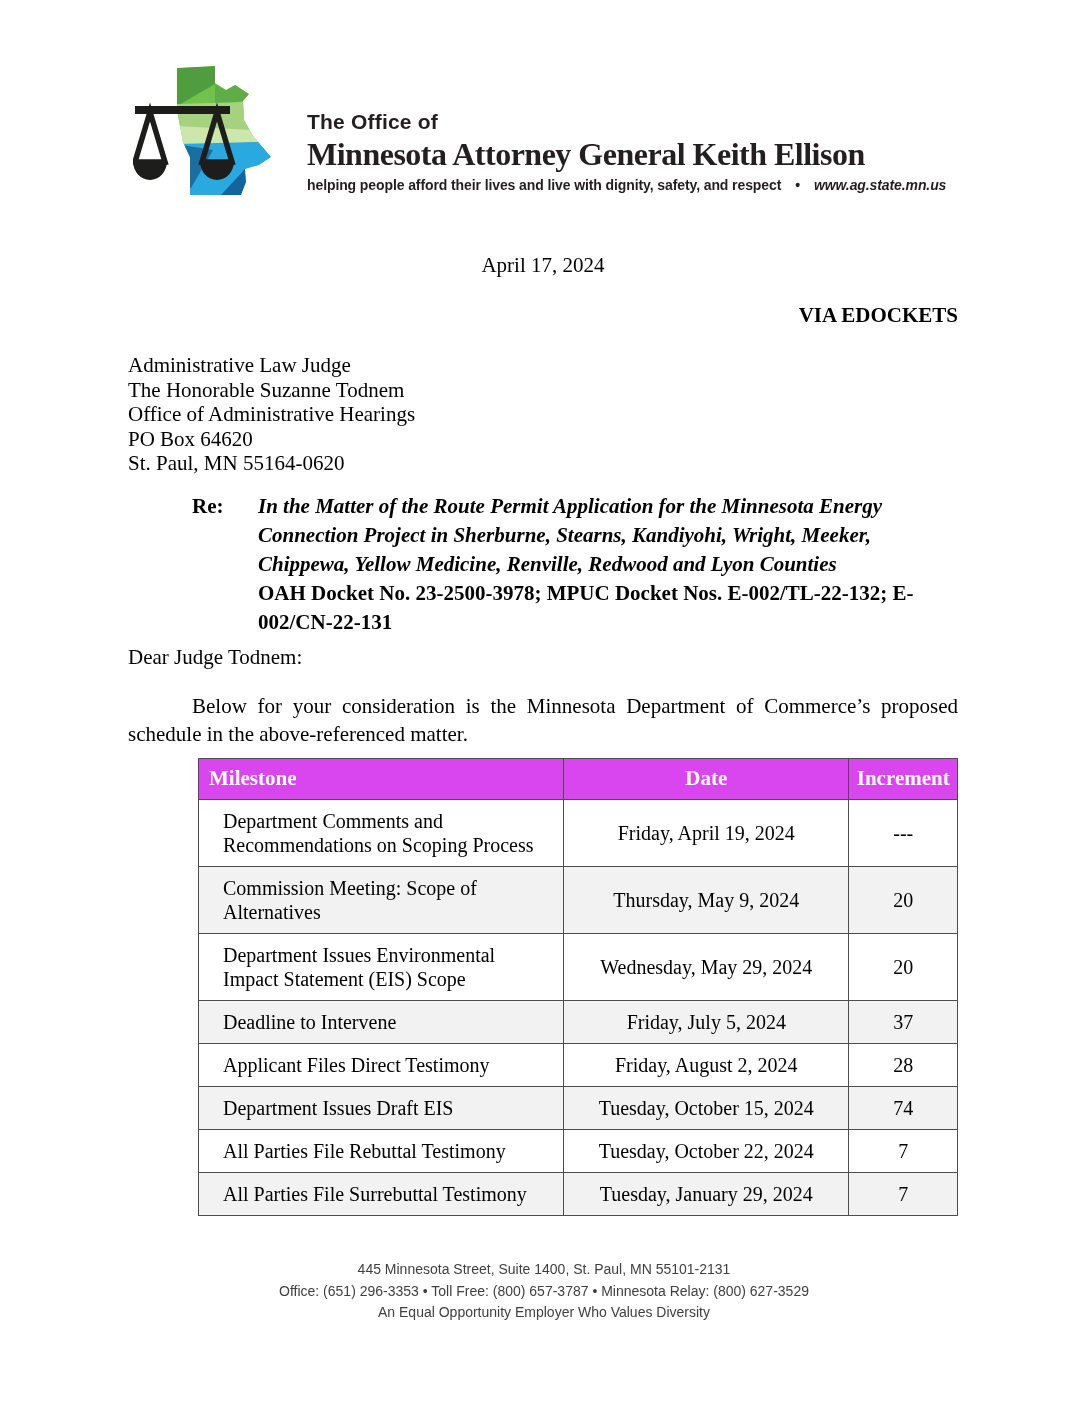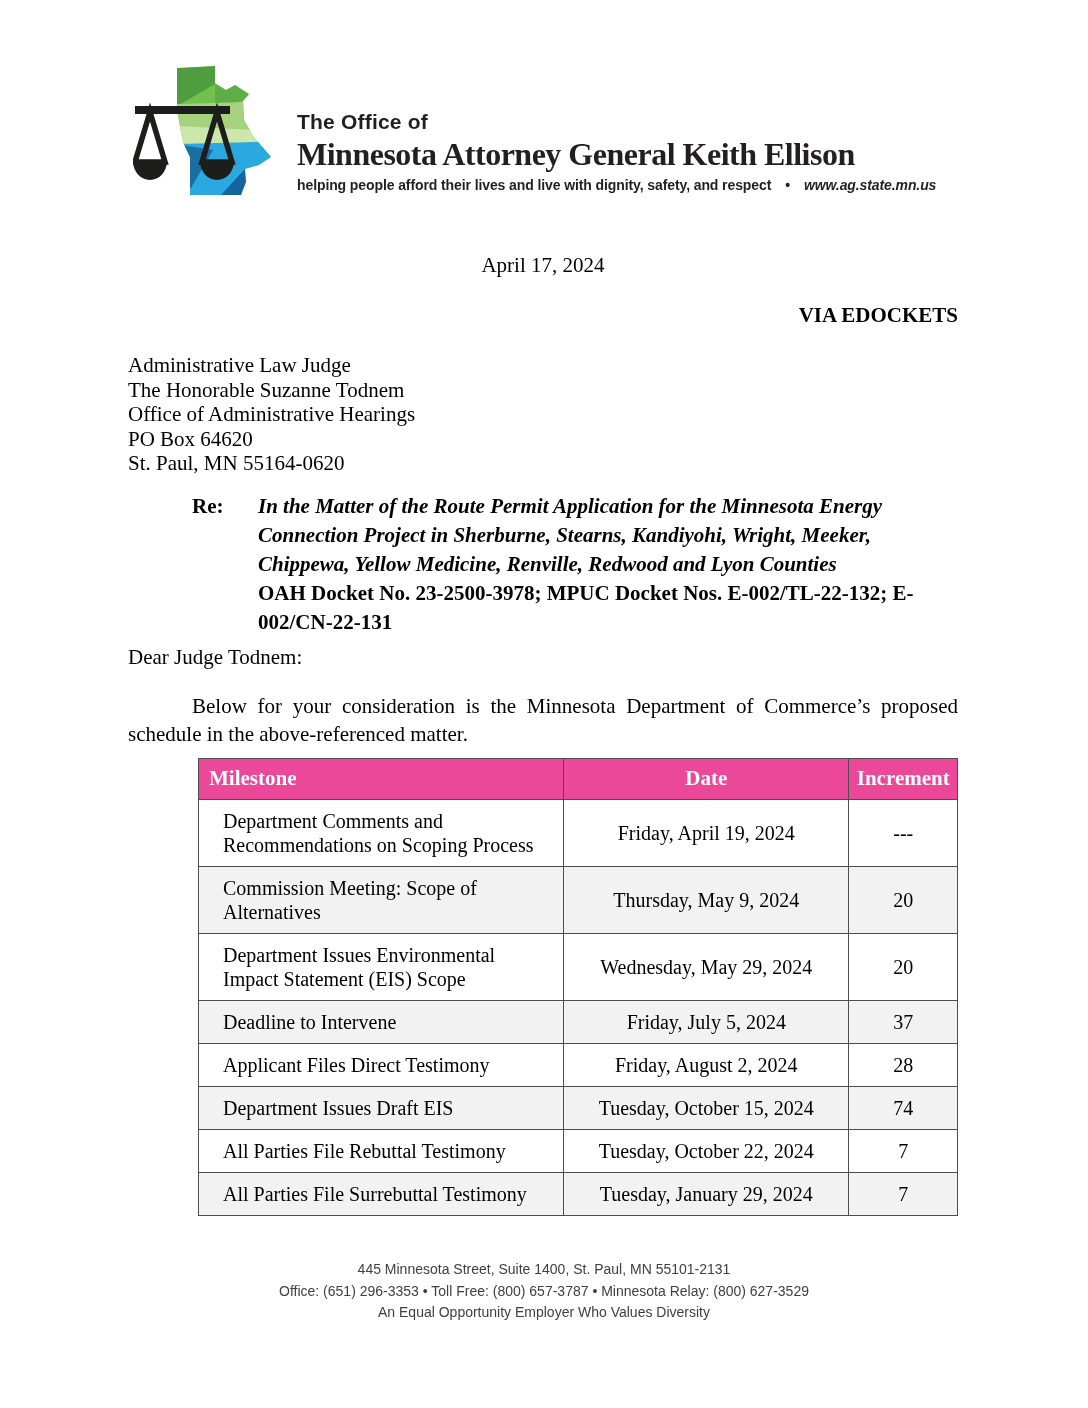--- a/index.html
+++ b/index.html
@@ -10,21 +10,21 @@
     font-family:"Liberation Serif",serif;
     color:#000;
     overflow:hidden;
   }
   
   .letterhead{
     position:absolute;top:62px;left:133px;right:120px;
     display:flex;align-items:flex-start;
   }
   .logo{width:162px;height:143px;flex:none;}
-  .lh-text{padding-top:48px;margin-left:2px;color:#231f20;}
+  .lh-text{padding-top:48px;margin-left:12px;color:#231f20;}
   .office-line{
     font-family:"Liberation Sans",sans-serif;
     font-weight:700;font-size:21px;line-height:24px;letter-spacing:.2px;
   }
   .lh-title{
     margin:2px 0 0 0;
     font-family:"Liberation Serif",serif;
     font-weight:700;font-size:32px;line-height:36px;letter-spacing:-.5px;
     white-space:nowrap;color:#231f20;
   }
@@ -49,21 +49,21 @@
   .body-par{margin:20px 0 0 0;line-height:28.5px;text-align:justify;text-indent:64px;}
   
   .sched{
     margin:9px 0 0 70px;
     width:760px;
     border-collapse:collapse;
     font-size:20px;
   }
   .sched th,.sched td{border:1px solid #4d4d4d;}
   .sched thead th{
-    background:#ec4899;color:#ffffff;font-weight:700;font-size:21px;
+    background:#d946ef;color:#ffffff;font-weight:700;font-size:21px;
     height:40px;padding:0 4px;
   }
   .sched th.c-milestone{text-align:left;padding-left:10px;width:48.1%;}
   .sched th.c-date{text-align:center;width:37.6%;}
   .sched th.c-increment{text-align:center;width:14.3%;}
   .sched td{padding:9px 4px;line-height:24px;vertical-align:middle;}
   .sched td.milestone{text-align:left;padding-left:24px;white-space:pre-line;}
   .sched td.date-cell,.sched td.increment{text-align:center;}
   .sched tbody tr:nth-child(even){background:#f2f2f2;}
   

